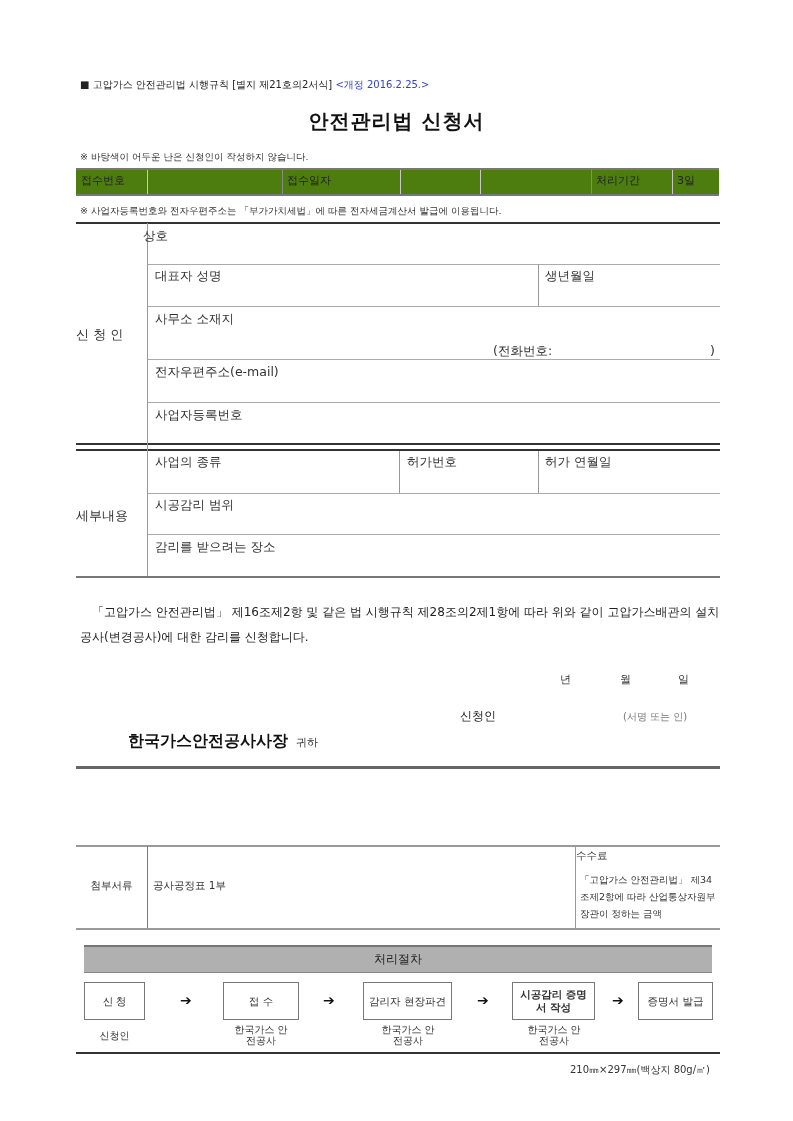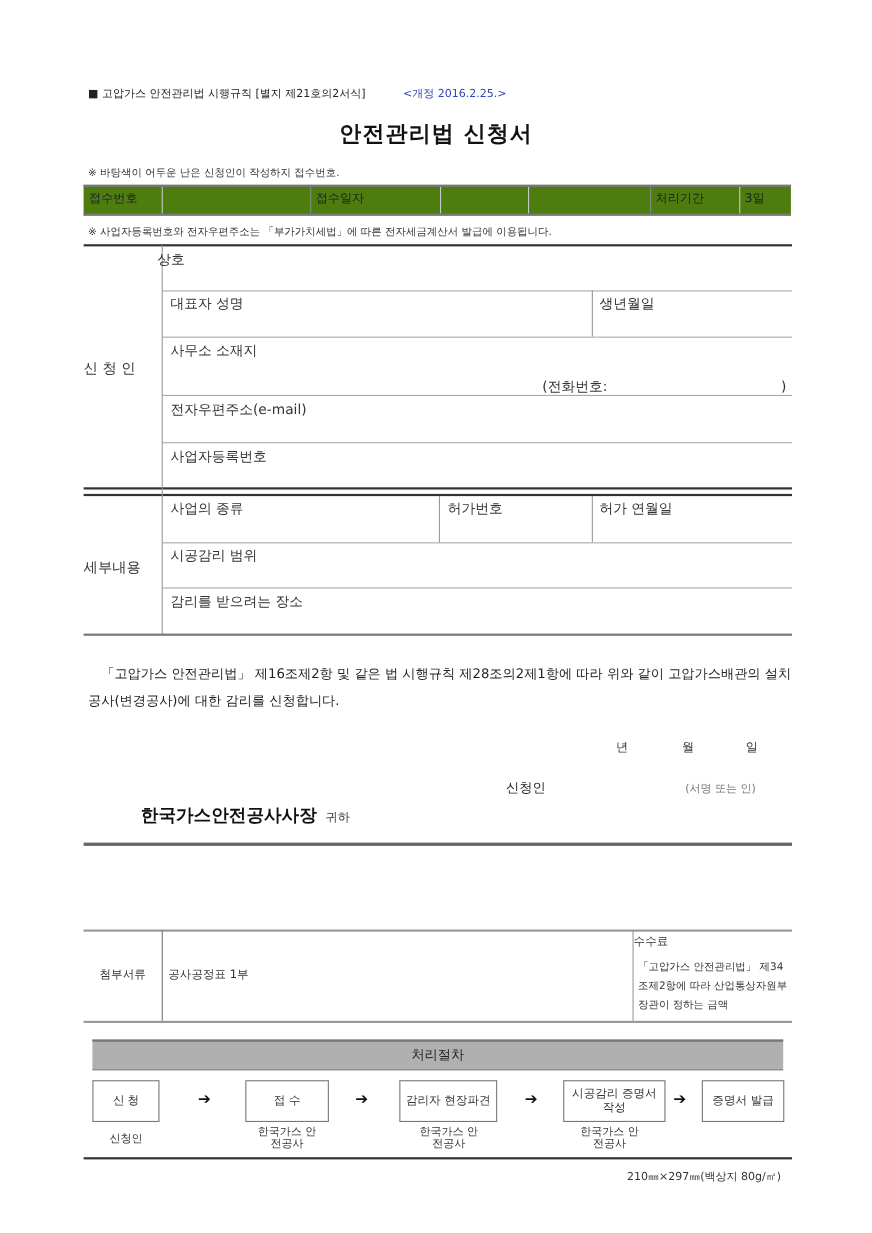--- a/index.html
+++ b/index.html
@@ -1,19 +1,19 @@
 <!DOCTYPE html>
 <html><head>
 <meta charset="utf-8">
 <style>
   html, body { margin:0; padding:0; background:#ffffff; }
   body { width:793px; height:1121px; position:relative; font-family:"DejaVu Sans", sans-serif; color:#222; overflow:hidden; }
   .abs { position:absolute; }
   .header-line { left:80px; top:78px; font-size:10px; color:#222; white-space:nowrap; }
-  .header-line .rev { color:#3344bb;margin-left:31px; }
+  .header-line .rev { color:#3344bb; }
   .title { left:0; width:793px; top:108px; text-align:center; font-size:20px; font-weight:bold; letter-spacing:1px; color:#111; }
   .note { font-size:9.5px; color:#333; white-space:nowrap; }
   .receipt { left:76px; top:168px; width:643px; height:28px; background:#4d7c0f; border-top:2px solid #777; border-bottom:2px solid #777; box-sizing:border-box; }
   .receipt .cell { position:absolute; top:0; height:24px; line-height:22px; font-size:11px; color:#222; padding-left:5px; box-sizing:border-box; }
   .vsep { position:absolute; top:0; height:24px; border-left:1px solid #888; }
   .vsep.light { border-left:1px solid #c8c8c8; }
   .hline { position:absolute; border-top:1px solid #aaa; }
   .hline.dark { border-top:2px solid #333; }
   .hline.mid { border-top:2px solid #777; }
   .vline { position:absolute; border-left:1px solid #999; }
@@ -31,21 +31,21 @@
 </head>
 <body>
 
 <div class="abs header-line">
   <span>■ 고압가스 안전관리법 시행규칙 [별지 제21호의2서식]</span>
   <span class="rev">&lt;개정 2016.2.25.&gt;</span>
 </div>
 
 <div class="abs title">안전관리법 신청서</div>
 
-<div class="abs note" style="left:80px; top:151px;">※ 바탕색이 어두운 난은 신청인이 작성하지 접수번호.</div>
+<div class="abs note" style="left:80px; top:151px;">※ 바탕색이 어두운 난은 신청인이 작성하지 않습니다.</div>
 
 <div class="abs receipt">
   <div class="cell" style="left:0;">접수번호</div>
   <div class="vsep light" style="left:71px;"></div>
   <div class="cell" style="left:73px; width:133px;"></div>
   <div class="vsep" style="left:206px;"></div>
   <div class="cell" style="left:206px;">접수일자</div>
   <div class="vsep light" style="left:324px;"></div>
   <div class="vsep light" style="left:404px;"></div>
   <div class="vsep" style="left:515px;"></div>
@@ -133,21 +133,21 @@
 <div class="hline" style="left:76px; top:928px; width:644px; border-top:2px solid #999;"></div>
 
 <div class="abs proc-bar">처리절차</div>
 
 <div class="step" style="left:84px; top:982px; width:61px; height:38px;font-family:Liberation Serif, serif;">신 청</div>
 <div class="arrow" style="left:180px; top:992px;">➔</div>
 <div class="step" style="left:223px; top:982px; width:76px; height:38px;">접 수</div>
 <div class="arrow" style="left:323px; top:992px;">➔</div>
 <div class="step" style="left:363px; top:982px; width:89px; height:38px;">감리자 현장파견</div>
 <div class="arrow" style="left:477px; top:992px;">➔</div>
-<div class="step" style="left:512px; top:982px; width:93px; height:38px; padding:12px 3px;">시공감리 증명서 작성</div>
+<div class="step" style="left:512px; top:982px; width:83px; height:38px; padding:12px 3px;font-weight:bold;">시공감리 증명서 작성</div>
 <div class="arrow" style="left:612px; top:992px;">➔</div>
 <div class="step" style="left:638px; top:982px; width:75px; height:38px;">증명서 발급</div>
 
 <div class="actor" style="left:84px; top:1030px; width:61px;">신청인</div>
 <div class="actor" style="left:231px; top:1024px; width:60px;">한국가스 안전공사</div>
 <div class="actor" style="left:378px; top:1024px; width:60px;">한국가스 안전공사</div>
 <div class="actor" style="left:524px; top:1024px; width:60px;">한국가스 안전공사</div>
 
 <div class="hline" style="left:76px; top:1052px; width:644px; border-top:2px solid #333;"></div>
 

